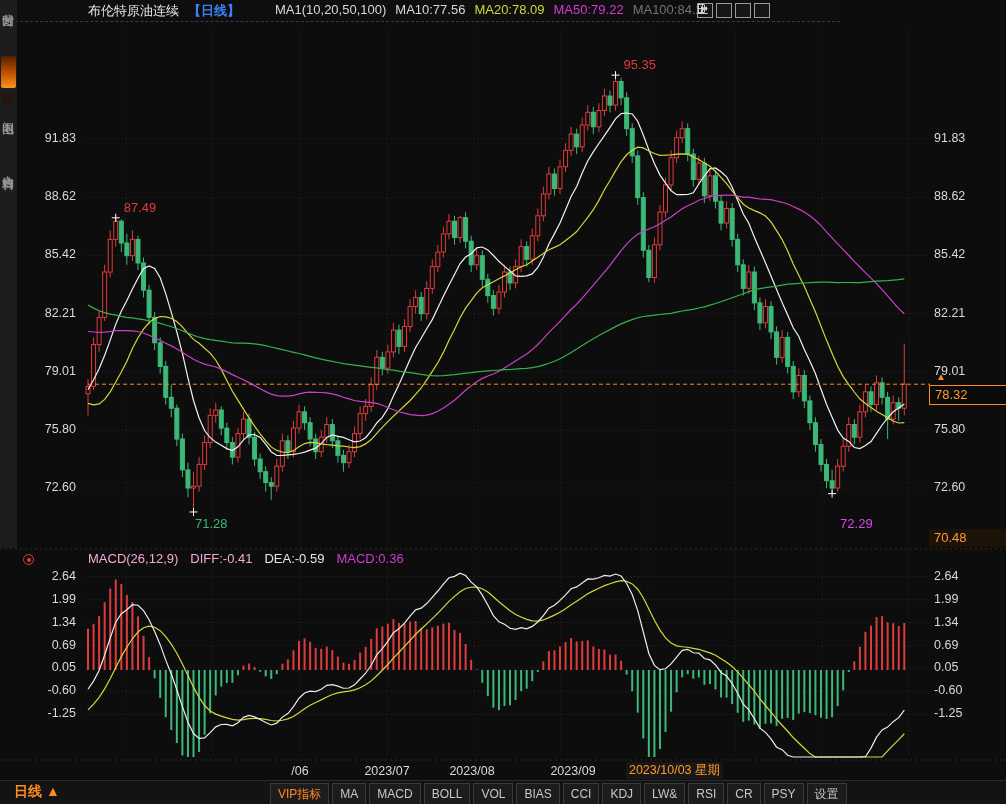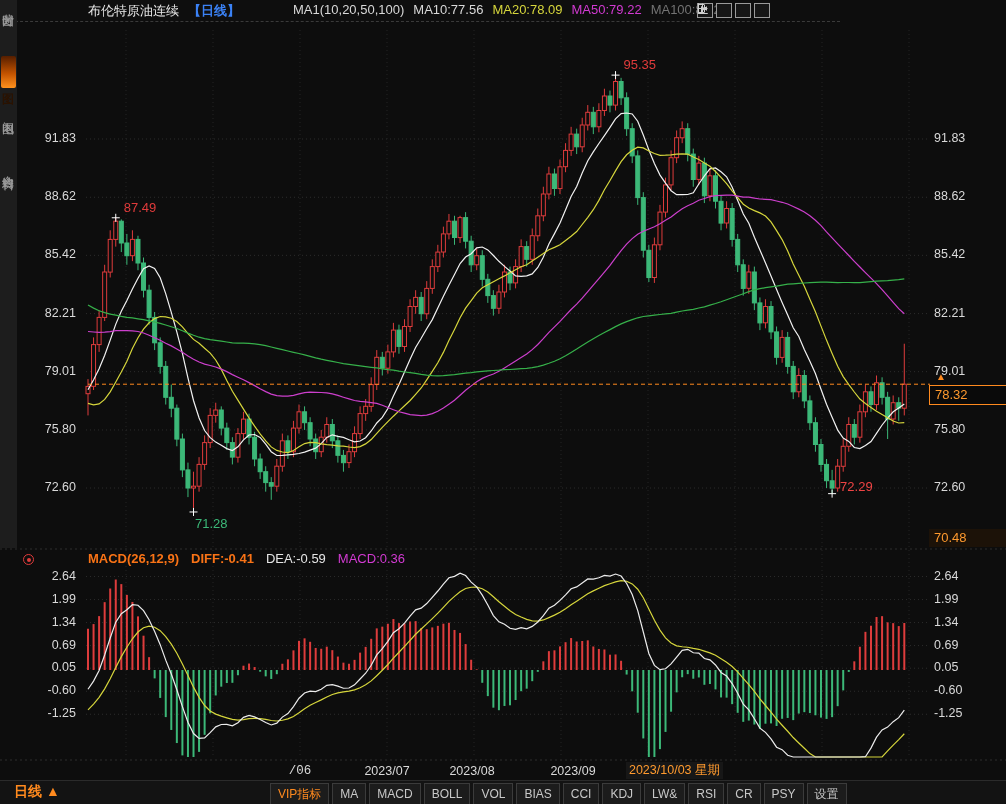--- a/index.html
+++ b/index.html
@@ -4,21 +4,21 @@
 <style>
   html,body{margin:0;padding:0;background:#000;}
   #app{position:relative;width:1006px;height:804px;background:#0d0d0d;overflow:hidden;
        font-family:"Liberation Sans",sans-serif;color:#ccc;}
   
   .topbar{position:absolute;left:0;top:0;width:840px;height:21px;background:#0e0e0e;
           border-bottom:1px dashed #3a3a3a;z-index:8;}
   .topbar .row{position:absolute;left:88px;top:2px;display:flex;gap:9px;font-size:13px;white-space:nowrap;}
   .t-title{color:#eaeaea;}
   .t-period{color:#3b82f6;font-weight:bold;}
-  .t-maset{color:#d8d8d8;margin-left:44px;}
+  .t-maset{color:#d8d8d8;margin-left:26px;}
   .c-ma10{color:#d8d8d8;} .c-ma20{color:#d6d63c;} .c-ma50{color:#d23ad2;} .c-ma100{color:#737373;}
   .tb-icons{position:absolute;right:70px;top:3px;display:flex;gap:3px;}
   .tb-icon{width:14px;height:13px;border:1px solid #9a9a9a;background:#161616;display:flex;
            align-items:center;justify-content:center;}
   
   .sidebar{position:absolute;left:0;top:0;width:17px;height:548px;background:#1d1d1d;z-index:9;}
   .side-item{position:absolute;left:1px;width:15px;writing-mode:vertical-rl;text-orientation:upright;
              color:#9b9b9b;font-size:12px;letter-spacing:1px;text-align:center;}
   .side-item.active{background:linear-gradient(180deg,#551e00 0%,#c35300 55%,#ff921e 100%);
              color:#2a1200;font-weight:bold;padding:28px 0 3px 0;border-radius:2px;}
@@ -31,21 +31,21 @@
   .price-box{position:absolute;left:929px;top:385px;width:72px;height:18px;border:1px solid #ff8a1e;
              background:#0a0a0a;color:#ff9a2e;font-size:13px;line-height:18px;padding-left:5px;z-index:7;}
   .low-box{position:absolute;left:929px;top:529px;width:74px;height:18px;background:#1c1208;
            color:#ff9a2e;font-size:13px;line-height:18px;padding-left:5px;z-index:7;}
   
   .macd-head{position:absolute;left:88px;top:551px;display:flex;gap:12px;font-size:13px;z-index:6;white-space:nowrap;}
   .macd-dot{position:absolute;left:23px;top:554px;width:9px;height:9px;border:1px solid #e03b3b;
             border-radius:50%;z-index:6;}
   .macd-dot::after{content:"";position:absolute;left:2.5px;top:2.5px;width:4px;height:4px;
             border-radius:50%;background:#e03b3b;}
-  .m-name,.m-diff{color:#f97316;font-weight:bold;} .m-dea{color:#e5e5e5;} .m-macd{color:#d23ad2;}
+  .m-name,.m-diff{color:#f9a8d4;} .m-dea{color:#e5e5e5;} .m-macd{color:#d23ad2;}
   
   .cross-date{position:absolute;left:626px;top:762px;width:97px;height:17px;background:#171717;
               color:#ff9a2e;font-size:12.5px;line-height:17px;text-align:center;z-index:6;}
   
   .bottombar{position:absolute;left:0;top:780px;width:1006px;height:24px;background:#131313;
              border-top:1px solid #2b2b2b;z-index:8;}
   .period{position:absolute;left:14px;top:2px;color:#ff8a1e;font-weight:bold;font-size:14px;}
   .tabs{position:absolute;left:270px;top:2px;display:flex;gap:3px;}
   .tab{border:1px solid #3b3b3b;background:#1c1c1c;color:#c8c8c8;font-size:12px;
        padding:3px 7px;line-height:15px;white-space:nowrap;}
@@ -585,21 +585,21 @@
   <div class="sidebar">
     <div class="side-item" style="top:4px">分时图</div>
     <div class="side-item active" style="top:56px">图</div>
     <div class="side-item" style="top:112px">闪电图</div>
     <div class="side-item" style="top:166px">合约资料</div>
   </div>
 
   <div class="ann" style="left: 123.765px; top: 199.771px; color: rgb(224, 59, 59);">87.49</div>
   <div class="ann" style="left: 195px; top: 515.982px; color: rgb(60, 184, 120);">71.28</div>
   <div class="ann" style="left: 623.535px; top: 57.112px; color: rgb(224, 59, 59);">95.35</div>
-  <div class="ann" style="left: 840.102px; top: 479px; color: #ef4444;">72.29</div>
+  <div class="ann" style="left: 840.102px; top: 516px; color: #d946ef;">72.29</div>
 
   <div class="price-tri">▲</div>
   <div class="price-box">78.32</div>
   <div class="low-box">70.48</div>
 
   <span class="macd-dot"></span>
   <div class="macd-head">
     <span class="m-name">MACD(26,12,9)</span>
     <span class="m-diff">DIFF:-0.41</span>
     <span class="m-dea">DEA:-0.59</span>
@@ -648,17 +648,17 @@
     <div class="axlabel" style="left: 28px; top: 614.564px; width: 48px; text-align: right;">1.34</div>
     <div class="axlabel" style="left: 934px; top: 614.564px;">1.34</div>
     <div class="axlabel" style="left: 28px; top: 637.574px; width: 48px; text-align: right;">0.69</div>
     <div class="axlabel" style="left: 934px; top: 637.574px;">0.69</div>
     <div class="axlabel" style="left: 28px; top: 660.23px; width: 48px; text-align: right;">0.05</div>
     <div class="axlabel" style="left: 934px; top: 660.23px;">0.05</div>
     <div class="axlabel" style="left: 28px; top: 683.24px; width: 48px; text-align: right;">-0.60</div>
     <div class="axlabel" style="left: 934px; top: 683.24px;">-0.60</div>
     <div class="axlabel" style="left: 28px; top: 706.25px; width: 48px; text-align: right;">-1.25</div>
     <div class="axlabel" style="left: 934px; top: 706.25px;">-1.25</div>
-    <div class="axlabel" style="left: 300px; top: 764px; transform: translateX(-50%); font-family: Liberation Mono, monospace;">/06</div>
+    <div class="axlabel" style="left: 300px; top: 764px; transform: translateX(-50%);">/06</div>
     <div class="axlabel" style="left: 387px; top: 764px; transform: translateX(-50%);">2023/07</div>
     <div class="axlabel" style="left: 472px; top: 764px; transform: translateX(-50%);">2023/08</div>
     <div class="axlabel" style="left: 560px; top: 764px; transform: translateX(-50%); margin-left: 13px;">2023/09</div>
   </div>
 
 </body></html>

